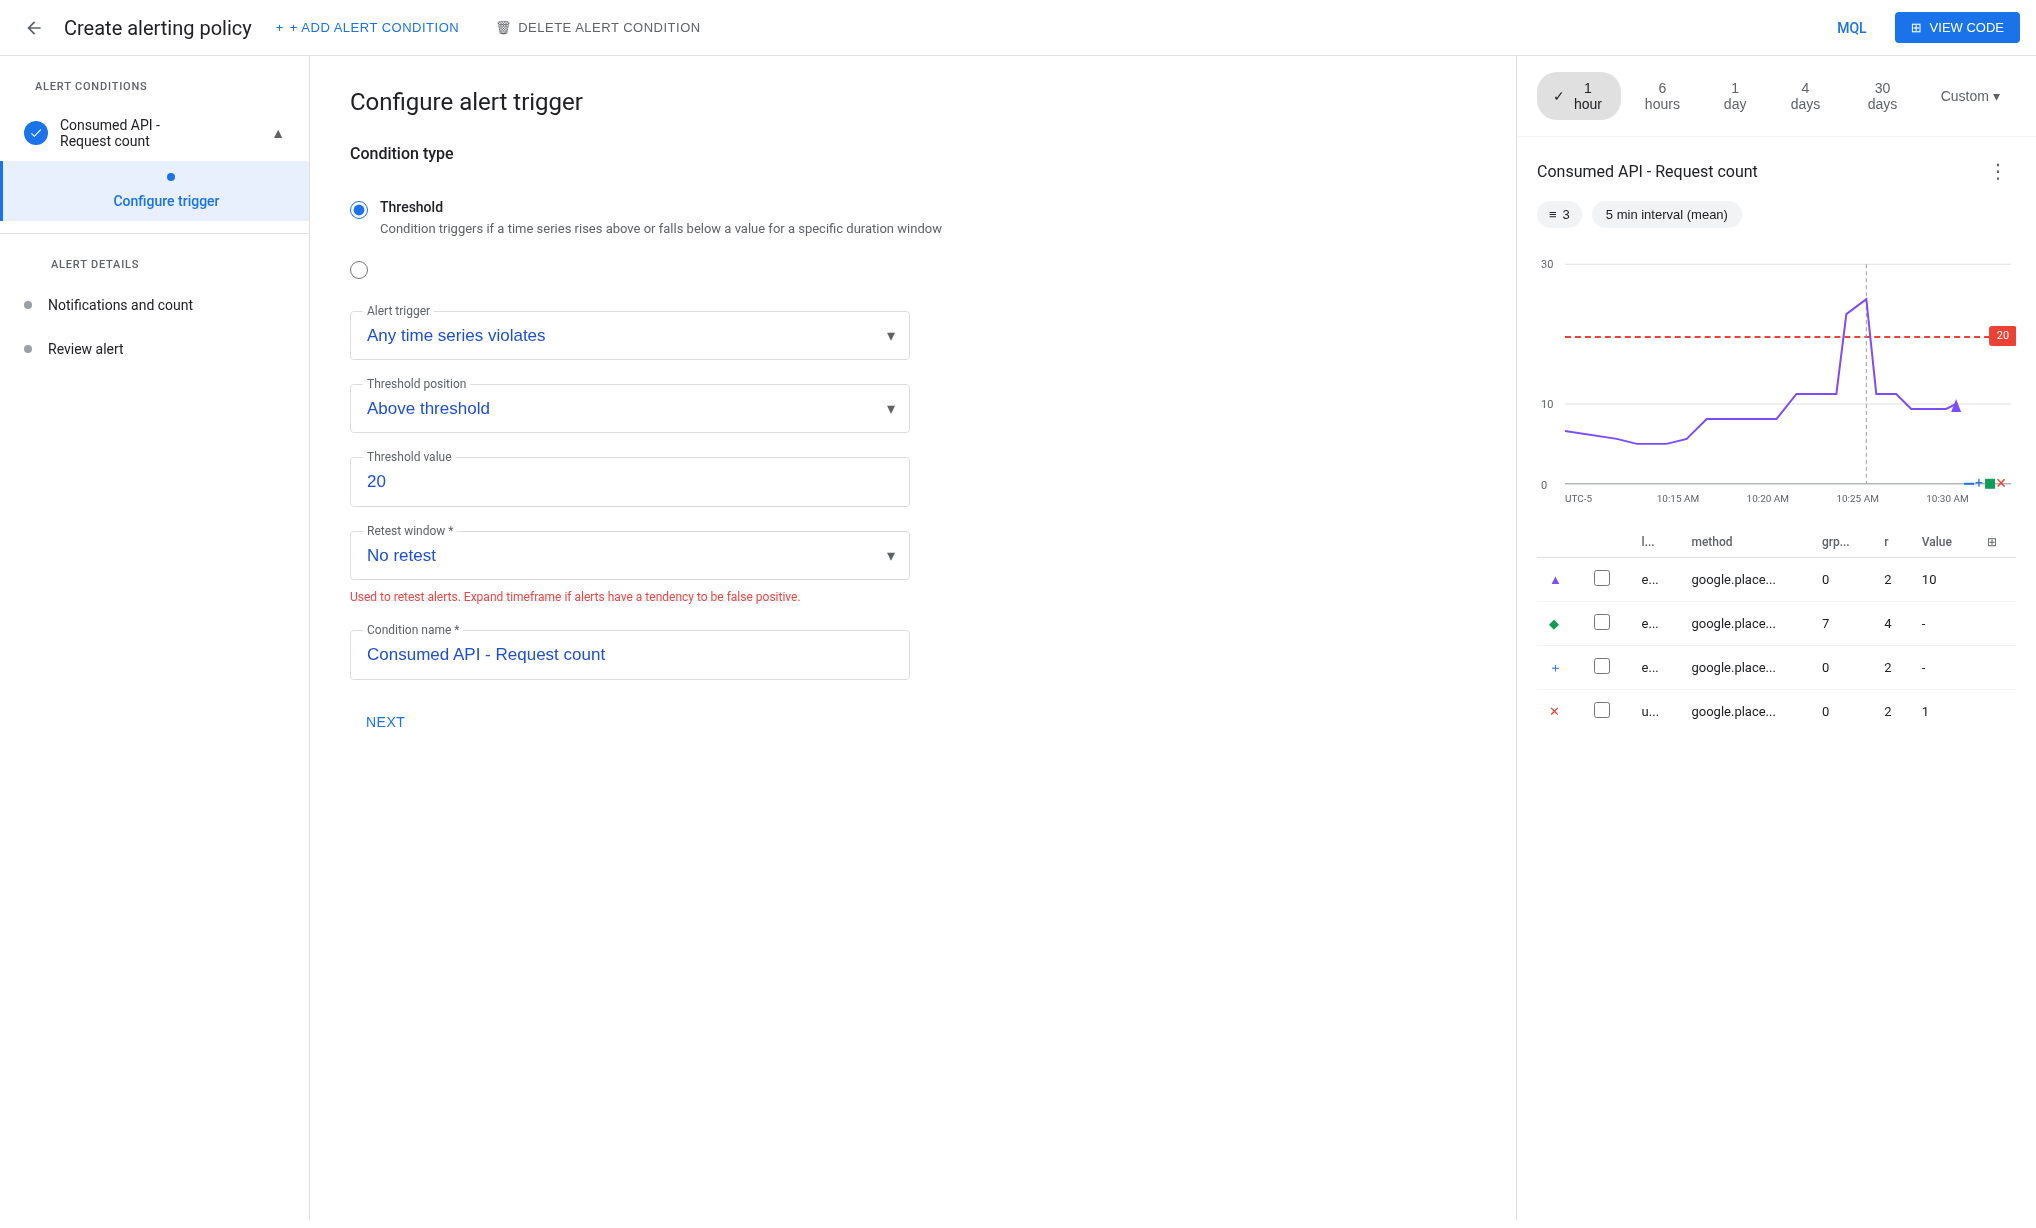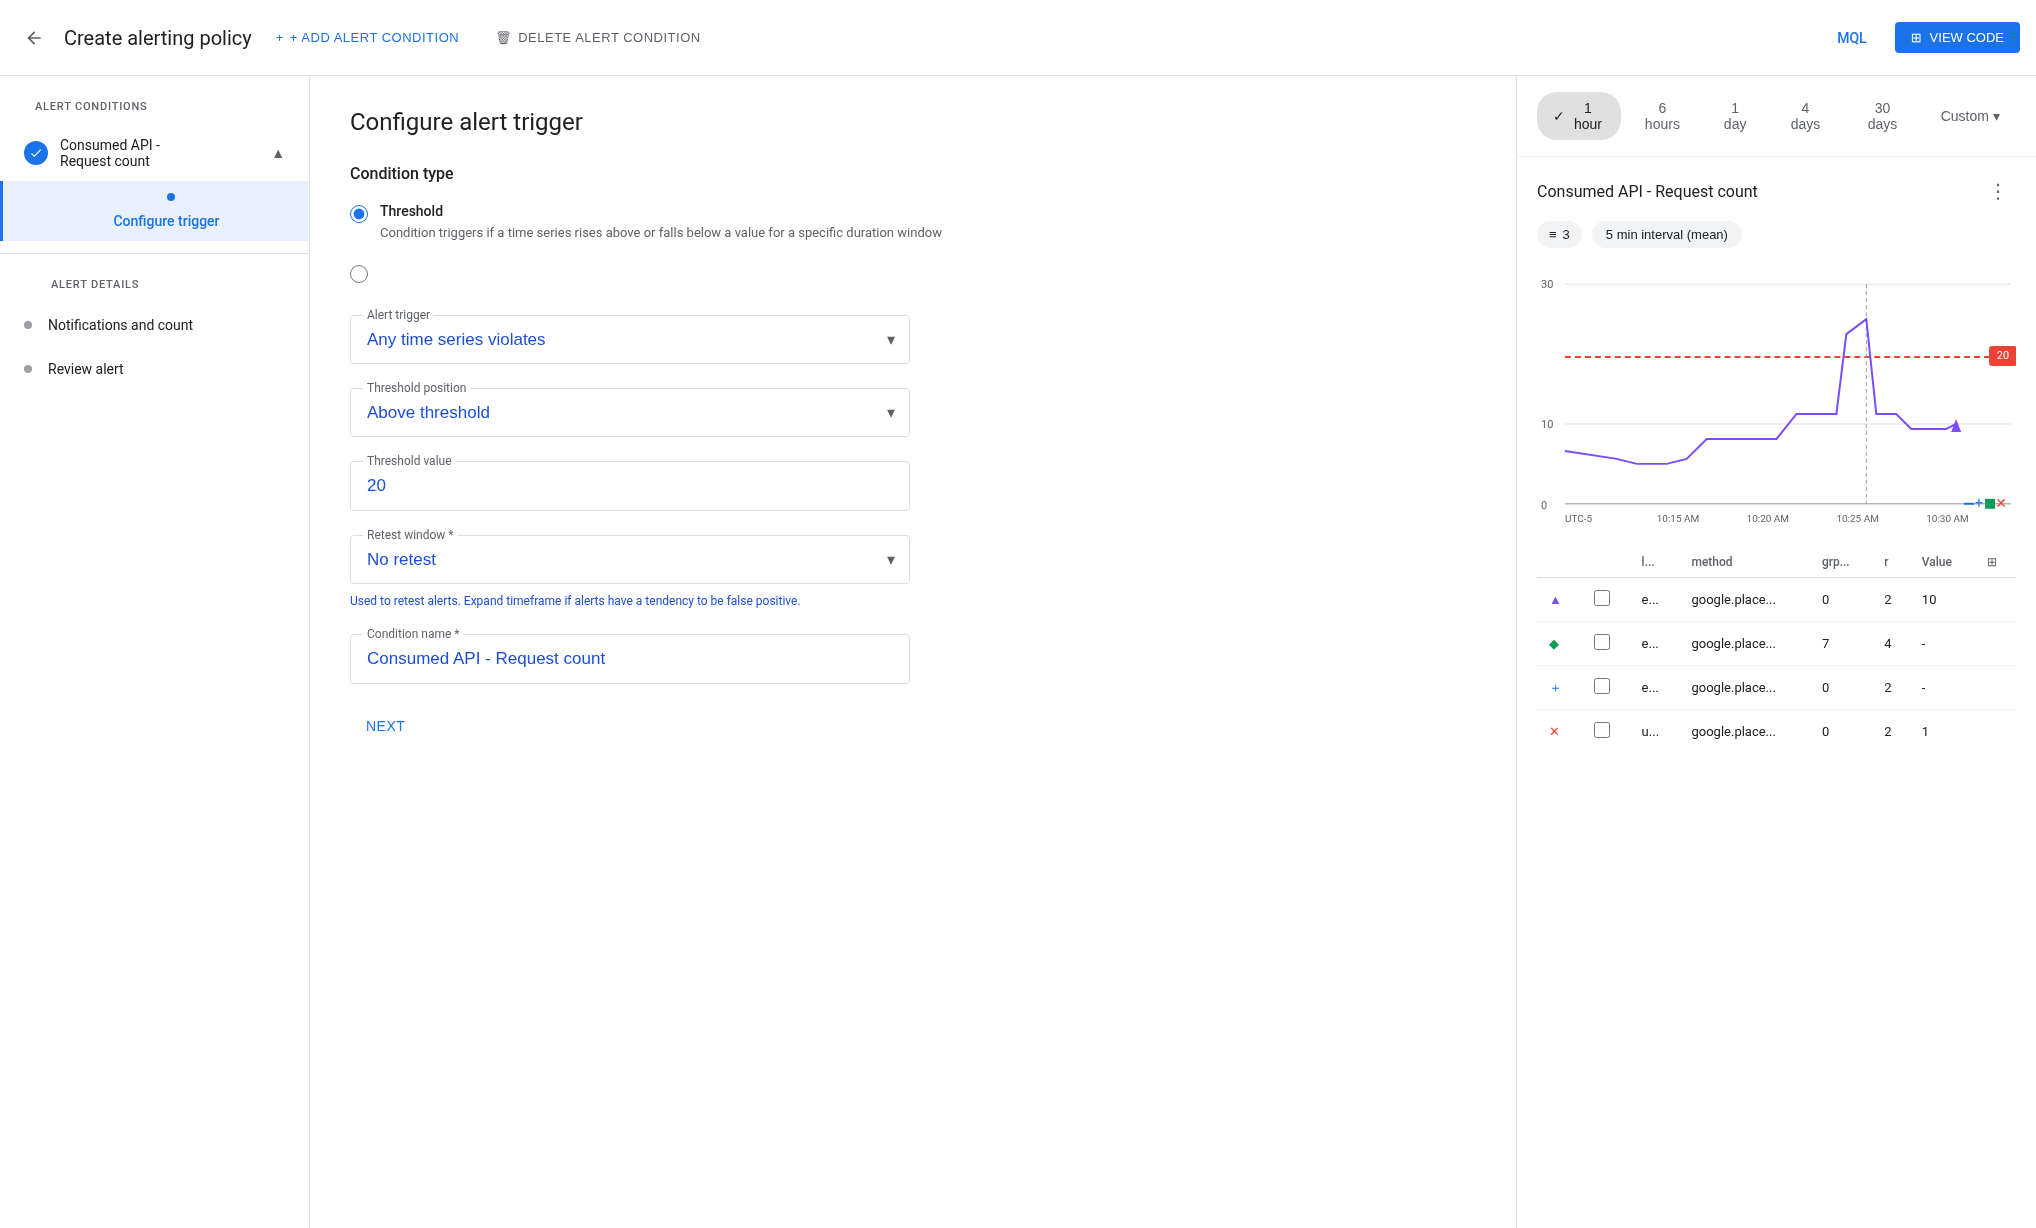--- a/index.html
+++ b/index.html
@@ -1,20 +1,20 @@
 <!DOCTYPE html>
 <html><head>
   <meta charset="utf-8">
   <style>
     * { box-sizing: border-box; margin: 0; padding: 0; }
     body { font-family: 'Roboto', Arial, sans-serif; font-size: 14px; color: #202124; background: #fff; height: 1228px; overflow: hidden; }
 
     
     .top-bar {
-      display: flex; align-items: center; height: 76px;
+      display: flex; align-items: center; height: 56px;
       padding: 0 16px; border-bottom: 1px solid #e0e0e0;
       gap: 24px;
     }
     .top-bar-left { display: flex; align-items: center; gap: 12px; flex: 1; }
     .back-btn { background: none; border: none; cursor: pointer; color: #5f6368; padding: 8px; border-radius: 50%; display: flex; align-items: center; justify-content: center; }
     .page-title { font-size: 20px; font-weight: 400; color: #202124; }
     .btn-text { background: none; border: none; cursor: pointer; font-size: 13px; font-weight: 500; color: #1a73e8; padding: 8px 12px; display: flex; align-items: center; gap: 6px; letter-spacing: 0.5px; }
     .btn-text.destructive { color: #5f6368; }
     .top-bar-right { display: flex; align-items: center; gap: 28px; margin-left: auto; }
     .mql-link { color: #1a73e8; font-size: 14px; font-weight: 500; cursor: pointer; }
@@ -36,21 +36,21 @@
     .sidebar-item.sub.active { padding-left: 45px; flex-direction: column; }
     .item-label { font-size: 14px; color: #202124; }
     .sidebar-item .chevron { margin-left: auto; color: #5f6368; }
     .sidebar-section-label.second { margin-top: 24px; margin-left: 16px; }
     .sidebar-dot-item { display: flex; align-items: center; padding: 14px 24px; gap: 16px; }
     .sidebar-dot-item .dot-icon { width: 8px; height: 8px; border-radius: 50%; background: #9aa0a6; flex-shrink: 0; }
 
     
     .content-area { flex: 1; overflow-y: auto; padding: 32px 40px; background: #fff; }
     .content-title { font-size: 24px; font-weight: 400; margin-bottom: 28px; color: #202124; }
-    .section-title { font-size: 16px; font-weight: 500; margin-bottom: 20px; color: #202124; }
+    .section-title { font-size: 16px; font-weight: 500; margin-bottom: 36px; color: #202124; }
 
     
     .radio-group { display: flex; flex-direction: column; gap: 20px; margin-bottom: 32px; }
     .radio-option { display: flex; gap: 12px; align-items: flex-start; }
     .radio-option input[type="radio"] { margin-top: 2px; flex-shrink: 0; width: 18px; height: 18px; accent-color: #1a73e8; cursor: pointer; }
     .radio-label { font-size: 14px; font-weight: 500; color: #202124; }
     .radio-desc { font-size: 13px; color: #5f6368; margin-top: 4px; line-height: 1.5; }
 
     
     .form-field { margin-bottom: 24px; max-width: 560px; }
@@ -59,21 +59,21 @@
       width: 100%; padding: 14px 16px; border: 1px solid #dadce0; border-radius: 4px;
       font-size: 17px; color: #1d4ed8; background: #fff; outline: none;
       appearance: none; -webkit-appearance: none; cursor: pointer;
       position: relative;
     }
     .select-wrapper { position: relative; }
     .select-wrapper::after { content: '▾'; position: absolute; right: 14px; top: 50%; transform: translateY(-50%); color: #5f6368; pointer-events: none; font-size: 16px; }
     .field-wrapper { border: 1px solid #dadce0; border-radius: 4px; position: relative; }
     .field-wrapper .field-label { position: absolute; top: -8px; left: 12px; background: #fff; font-size: 12px; color: #5f6368; padding: 0 4px; }
     .field-wrapper .field-input, .field-wrapper .field-select { border: none; border-radius: 4px; width: 100%; }
-    .helper-text { font-size: 12px; color: #1d4ed8; margin-top: 8px; line-height: 1.5; }
+    .helper-text { font-size: 12px; color: #ef4444; margin-top: 8px; line-height: 1.5; }
     .next-btn { background: none; border: none; color: #1a73e8; font-size: 14px; font-weight: 500; letter-spacing: 0.5px; padding: 10px 16px; cursor: pointer; border-radius: 4px; }
 
     
     .right-panel { width: 520px; flex-shrink: 0; background: #fff; border-left: 1px solid #e0e0e0; display: flex; flex-direction: column; }
 
     
     .time-bar { display: flex; align-items: center; padding: 16px 20px; gap: 4px; border-bottom: 1px solid #f1f3f4; }
     .time-btn { background: none; border: none; cursor: pointer; padding: 8px 16px; border-radius: 20px; font-size: 14px; color: #5f6368; }
     .time-btn.active { background: #e0e0e0; color: #202124; font-weight: 500; display: flex; align-items: center; gap: 6px; }
     .time-btn.custom { display: flex; align-items: center; gap: 4px; }

